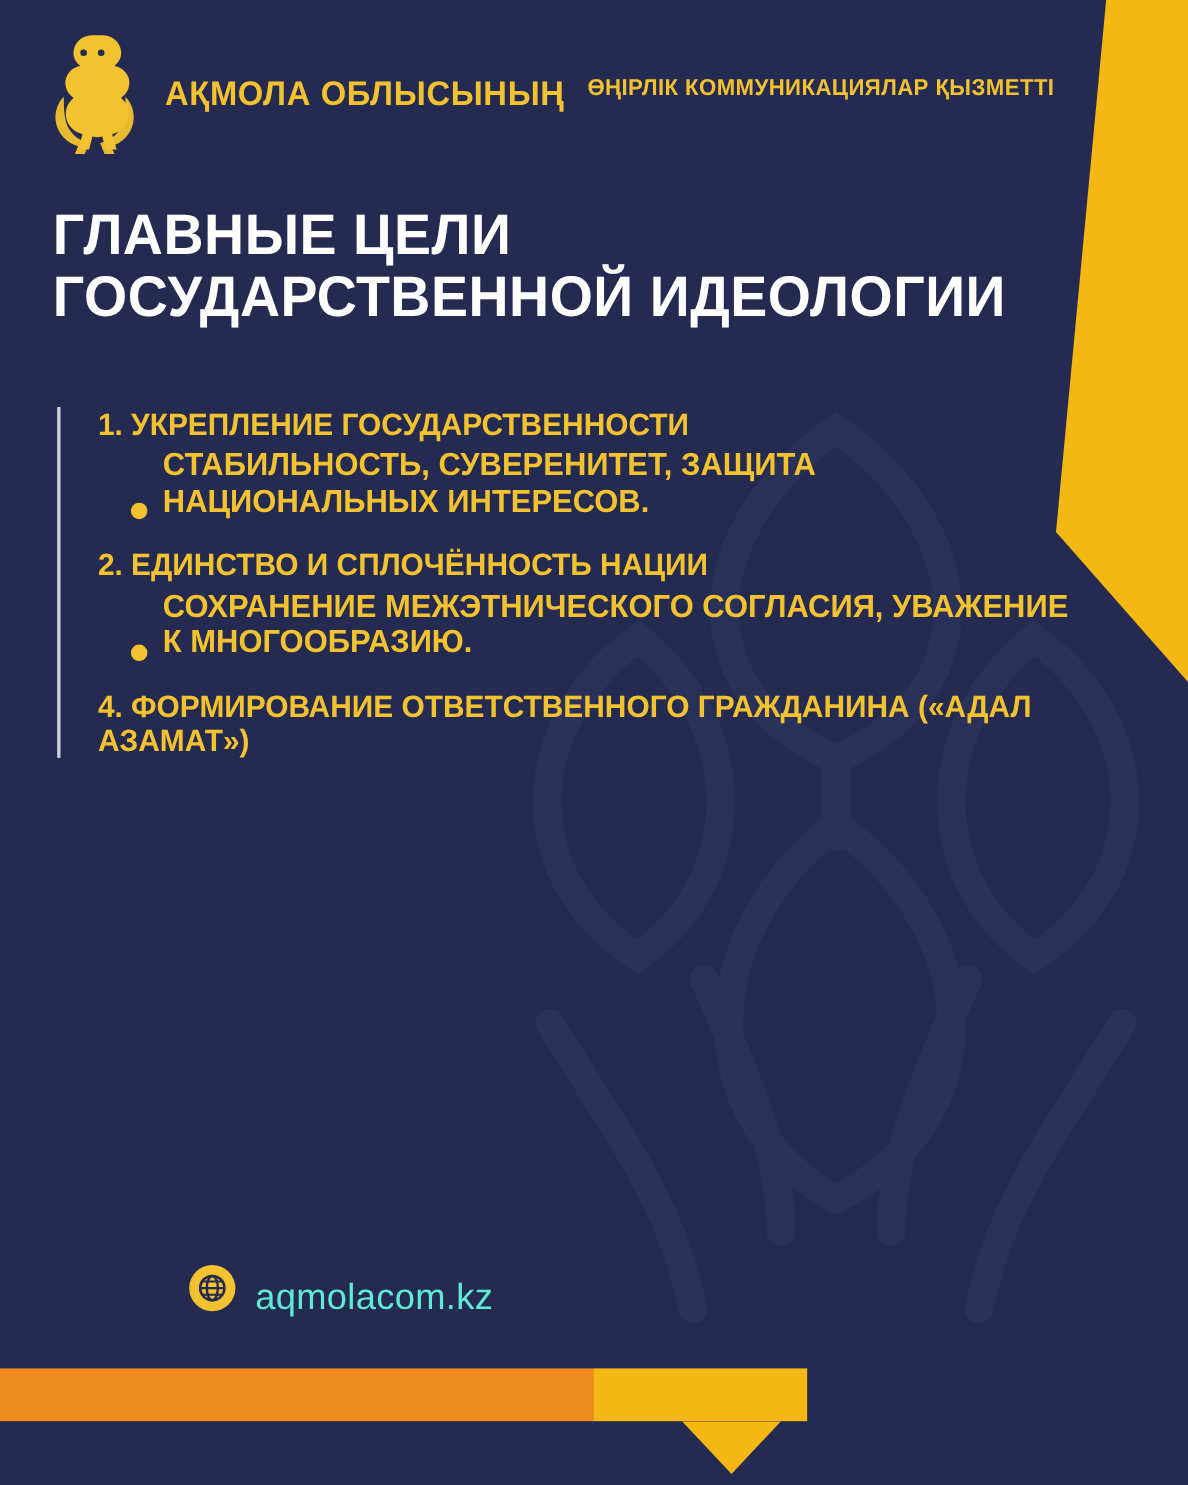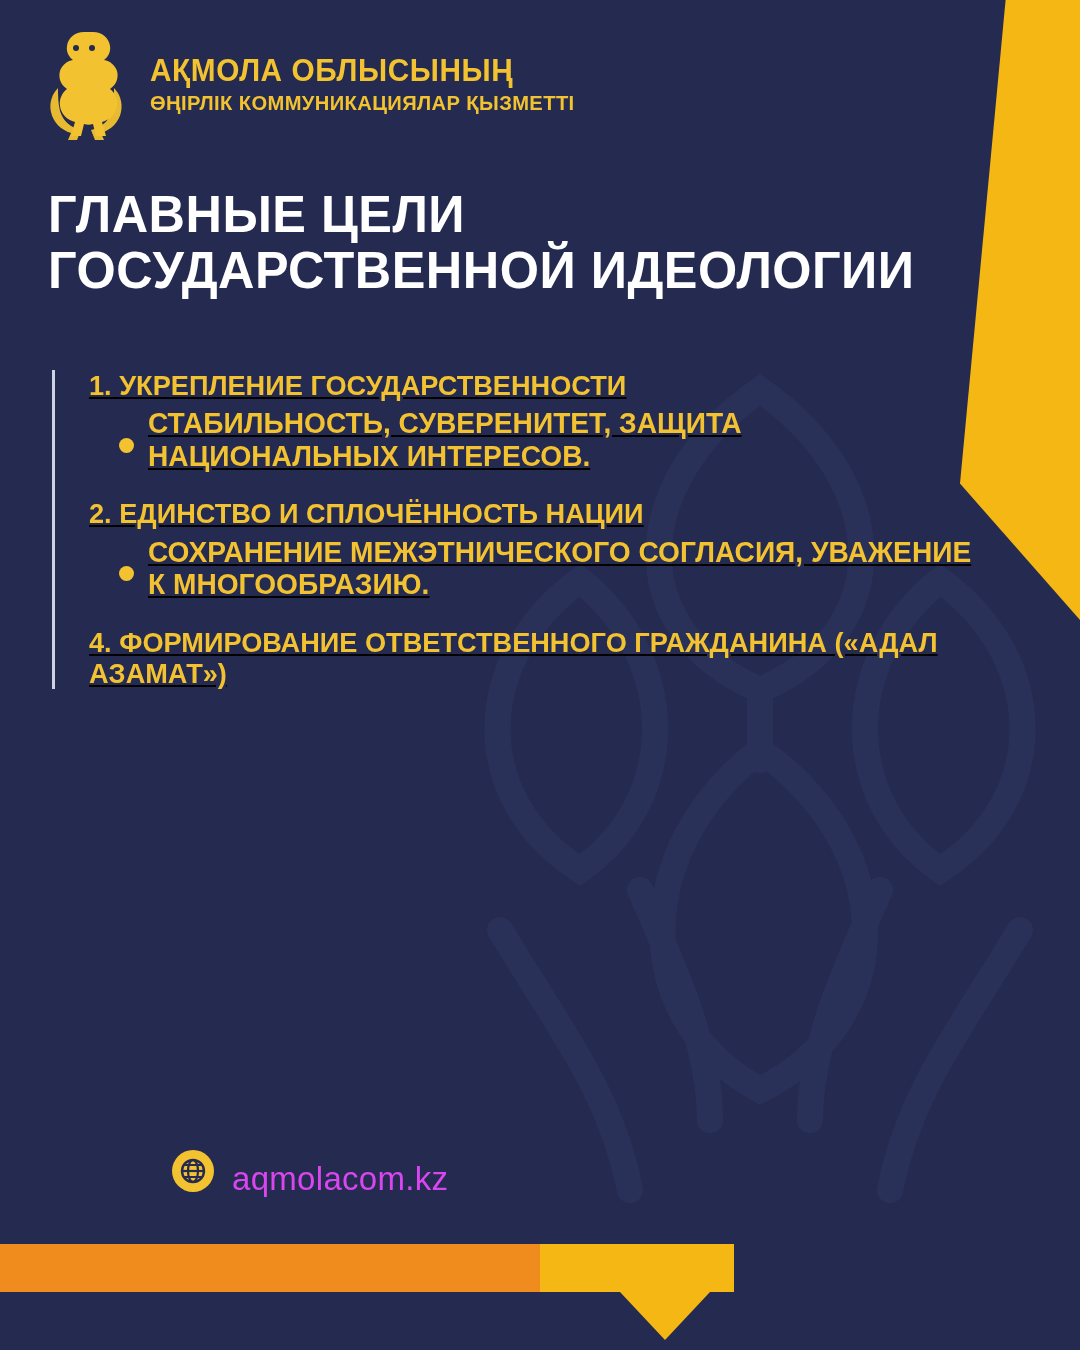--- a/index.html
+++ b/index.html
@@ -48,21 +48,20 @@
     gap: 18px;
     z-index: 5;
   }
   .logo-mark {
     width: 92px;
     height: 112px;
     flex: none;
   }
   .logo-text {
     display: flex;
-    flex-direction: column;
     justify-content: center;
     gap: 6px;
   }
   .logo-line1 {
     color: #f2c230;
     font-size: 31px;
     font-weight: bold;
     letter-spacing: 0.6px;
     line-height: 1;
     font-stretch: condensed;
@@ -102,37 +101,36 @@
     top: 370px;
     left: 52px;
     width: 960px;
     z-index: 5;
     padding-left: 34px;
     border-left: 3px solid #cfd2e0;
     box-sizing: border-box;
   }
   .goal {
     margin-bottom: 26px;
-    text-decoration: underline;
   }
   .goal:last-child {
     margin-bottom: 0;
   }
   .goal-heading {
     color: #f2c230;
     font-size: 28px;
     font-weight: bold;
     line-height: 1.12;
     text-transform: uppercase;
     transform: scaleX(0.97);
     transform-origin: left top;
   }
   .goal-detail {
     display: flex;
-    align-items: center;
+    align-items: flex-end;
     gap: 14px;
     margin-top: 6px;
     padding-left: 30px;
   }
   .bullet-dot {
     width: 15px;
     height: 15px;
     border-radius: 50%;
     background: #f2c230;
     flex: none;
@@ -162,21 +160,21 @@
     width: 42px;
     height: 42px;
     border-radius: 50%;
     background: #f2c230;
     display: flex;
     align-items: center;
     justify-content: center;
     flex: none;
   }
   .site-url {
-    color: #d946ef;
+    color: #5eead4;
     font-size: 33px;
     letter-spacing: 0.3px;
     margin-top: 17px;
   }
 
   
   .bottom-strip {
     position: absolute;
     left: 0;
     right: 0;

